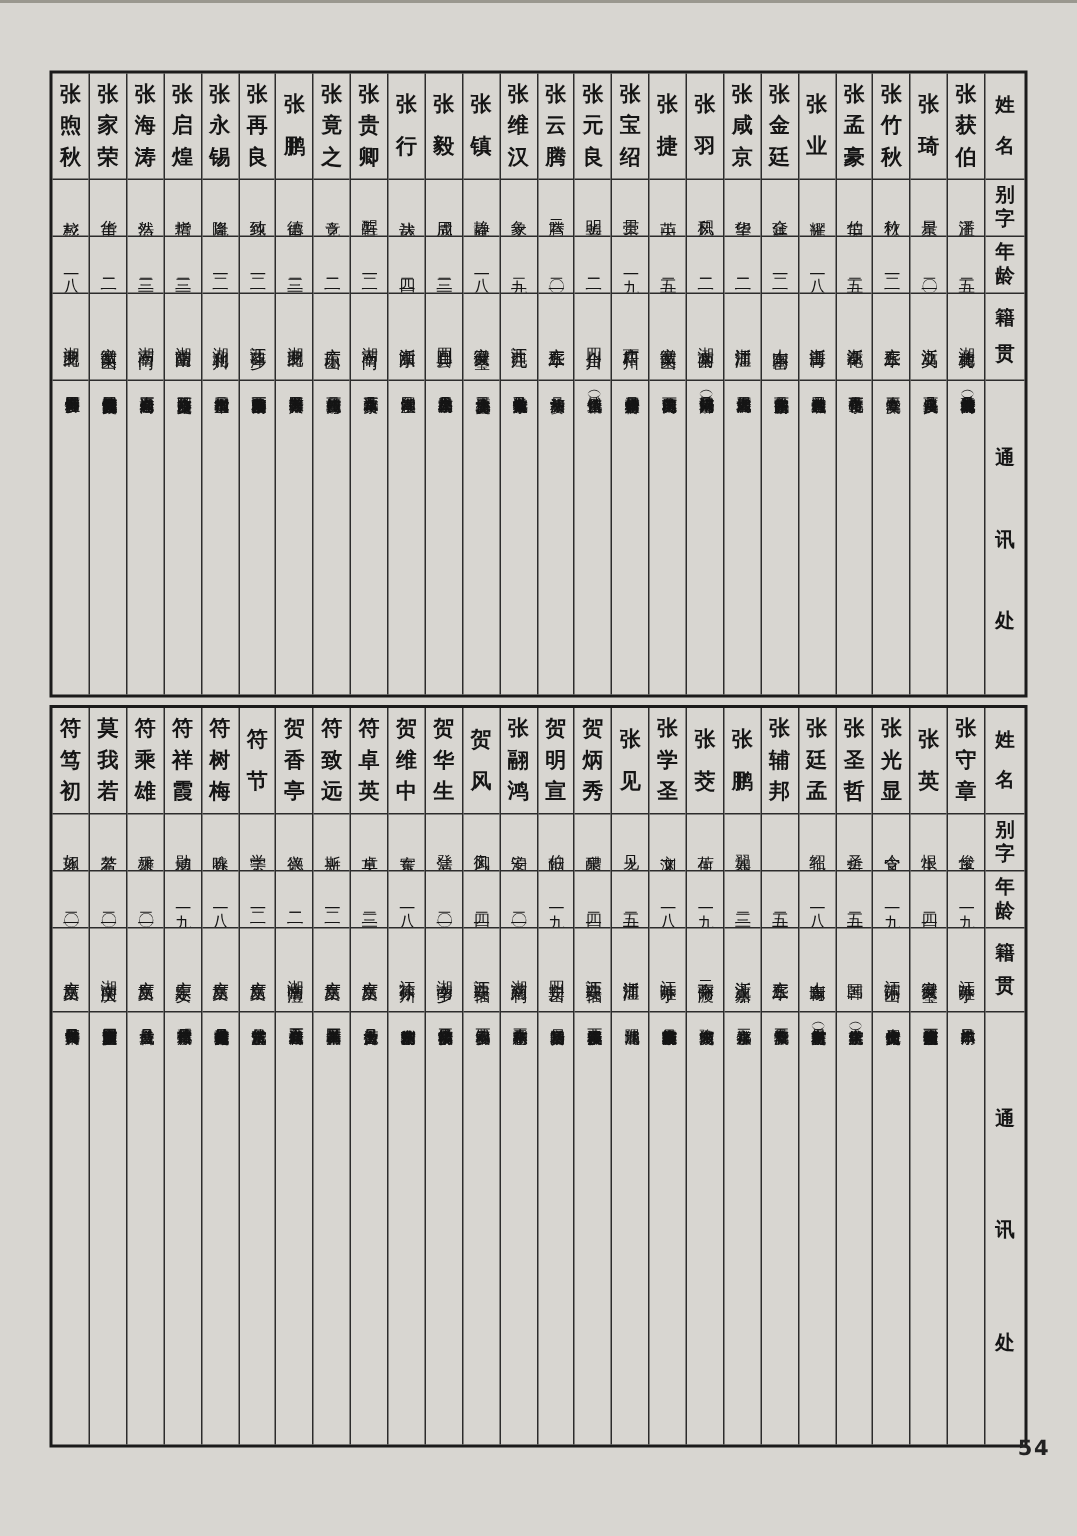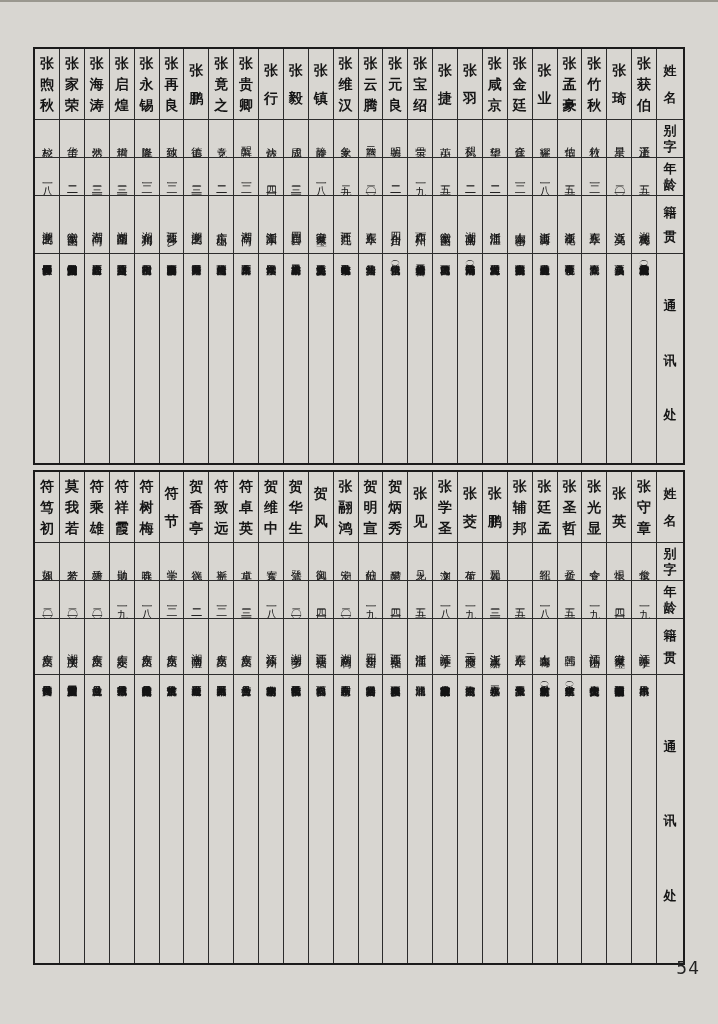--- a/index.html
+++ b/index.html
@@ -54,21 +54,21 @@
     font-size:11px;line-height:13px;letter-spacing:1px;
     max-height:100%;
   }
   .c-addr .vtext{
     font-size:10px;line-height:11.5px;letter-spacing:0;
     max-height:calc(100% - 4px);
   }
   .c-age .vtext{font-size:11px;letter-spacing:0;}
   #page-number{
     position:absolute;right:18px;top:958px;
-    font-size:17px;color:#222;letter-spacing:1px;
+    font-size:14px;color:#222;letter-spacing:1px;font-weight:bold;
   }
   .top-edge{position:absolute;left:0;top:0;width:100%;height:2px;background:#9a988f;}
 </style>
 </head>
 <body>
 
 <div id="page">
   <div class="top-edge"></div>
   <div class="tables-wrap">
     <div class="dir-table t-top" id="table-top">

